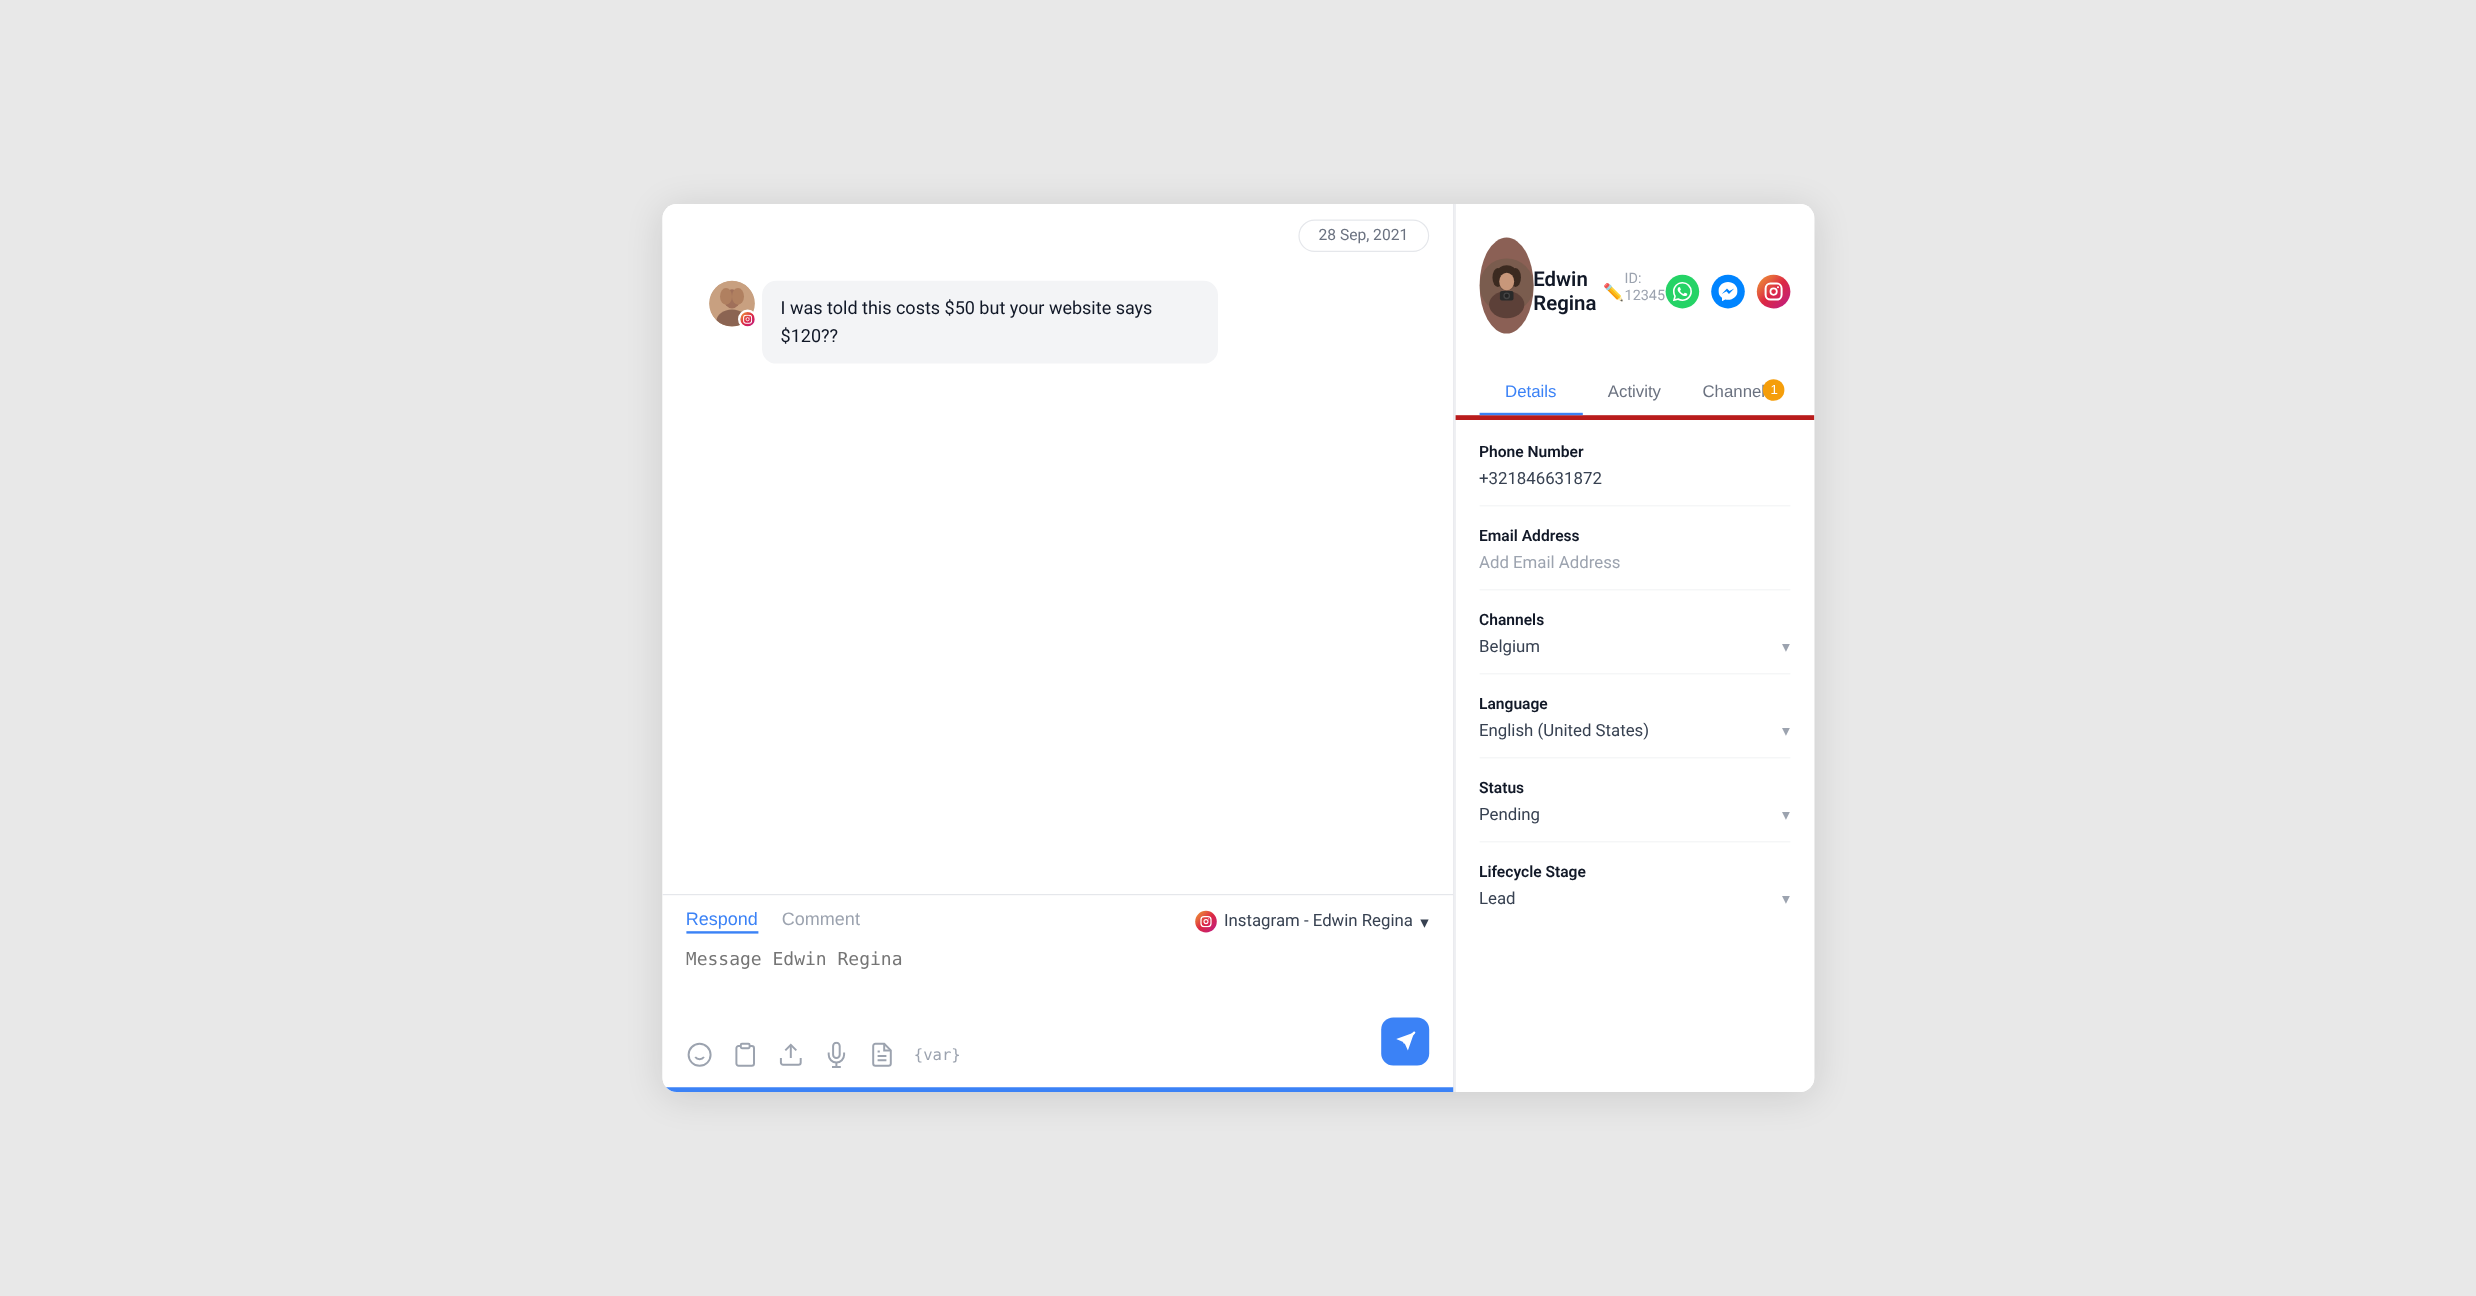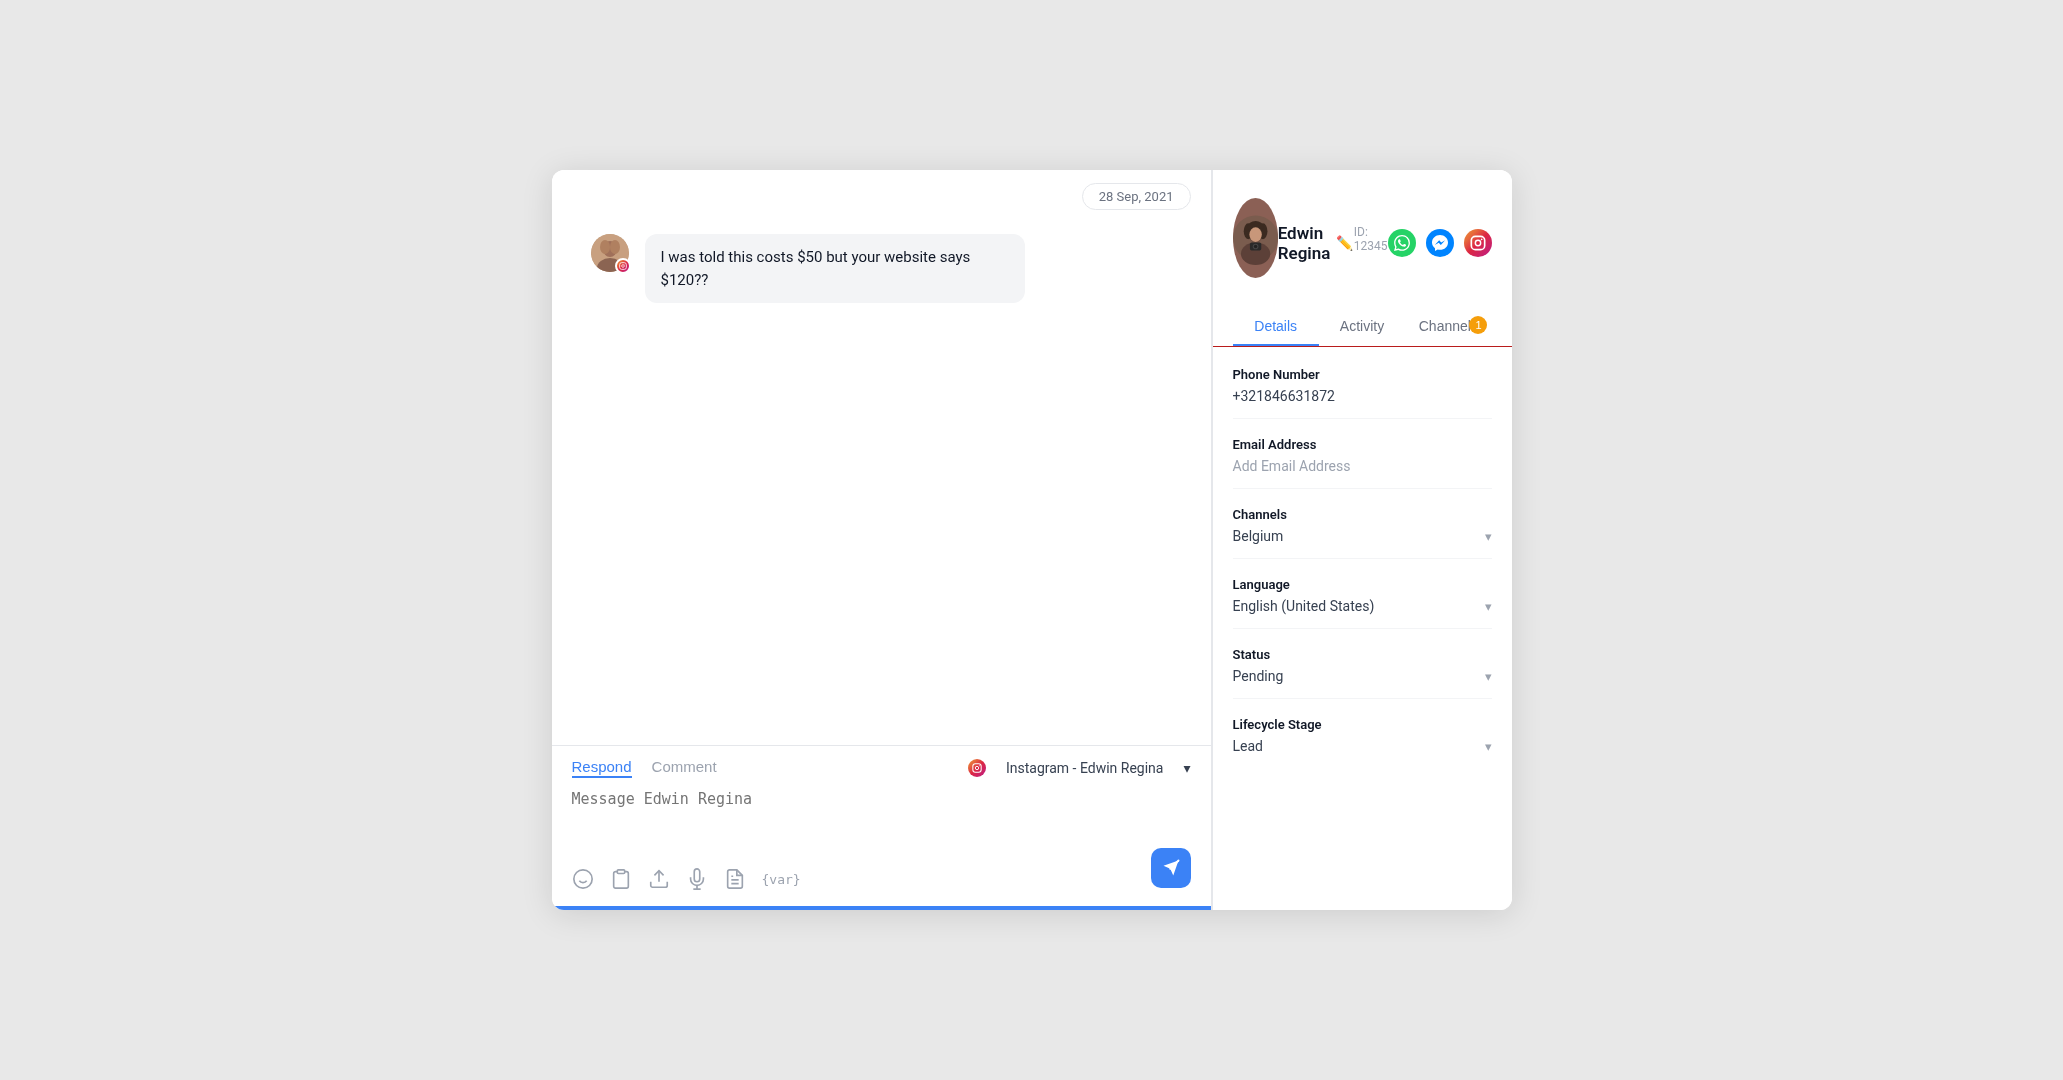--- a/index.html
+++ b/index.html
@@ -42,21 +42,21 @@
       border: 1px solid #e5e7eb;
       border-radius: 20px;
       padding: 5px 16px;
       font-size: 13px;
       color: #6b7280;
       margin-bottom: 24px;
     }
     .message-row {
       display: flex;
       align-items: flex-start;
-      gap: 16px;
+      gap: 6px;
       width: 100%;
       max-width: 600px;
     }
     .avatar-wrap {
       position: relative;
       flex-shrink: 0;
     }
     .avatar-img {
       width: 38px;
       height: 38px;
@@ -123,21 +123,21 @@
       border-left: none;
       border-right: none;
     }
     .reply-tab.active {
       color: #3b82f6;
       border-bottom: 2px solid #3b82f6;
     }
     .channel-selector {
       display: flex;
       align-items: center;
-      gap: 20px;
+      gap: 6px;
       font-size: 14px;
       color: #374151;
       cursor: pointer;
     }
     .channel-selector .ig-icon {
       width: 18px;
       height: 18px;
       border-radius: 50%;
       background: linear-gradient(135deg, #f09433, #e6683c, #dc2743, #cc2366, #bc1888);
       display: flex;
@@ -257,21 +257,21 @@
     }
     .channel-dot.messenger {
       background: #0084ff;
     }
     .channel-dot.instagram {
       background: linear-gradient(135deg, #f09433, #e6683c, #dc2743, #cc2366, #bc1888);
     }
     
     .contact-tabs {
       display: flex;
-      border-bottom: 1px solid #b91c1c;
+      border-bottom: 4px solid #b91c1c;
       padding: 0 20px;
     }
     .contact-tab {
       flex: 1;
       text-align: center;
       padding: 10px 0;
       font-size: 14px;
       color: #6b7280;
       cursor: pointer;
       border-bottom: 2px solid transparent;

